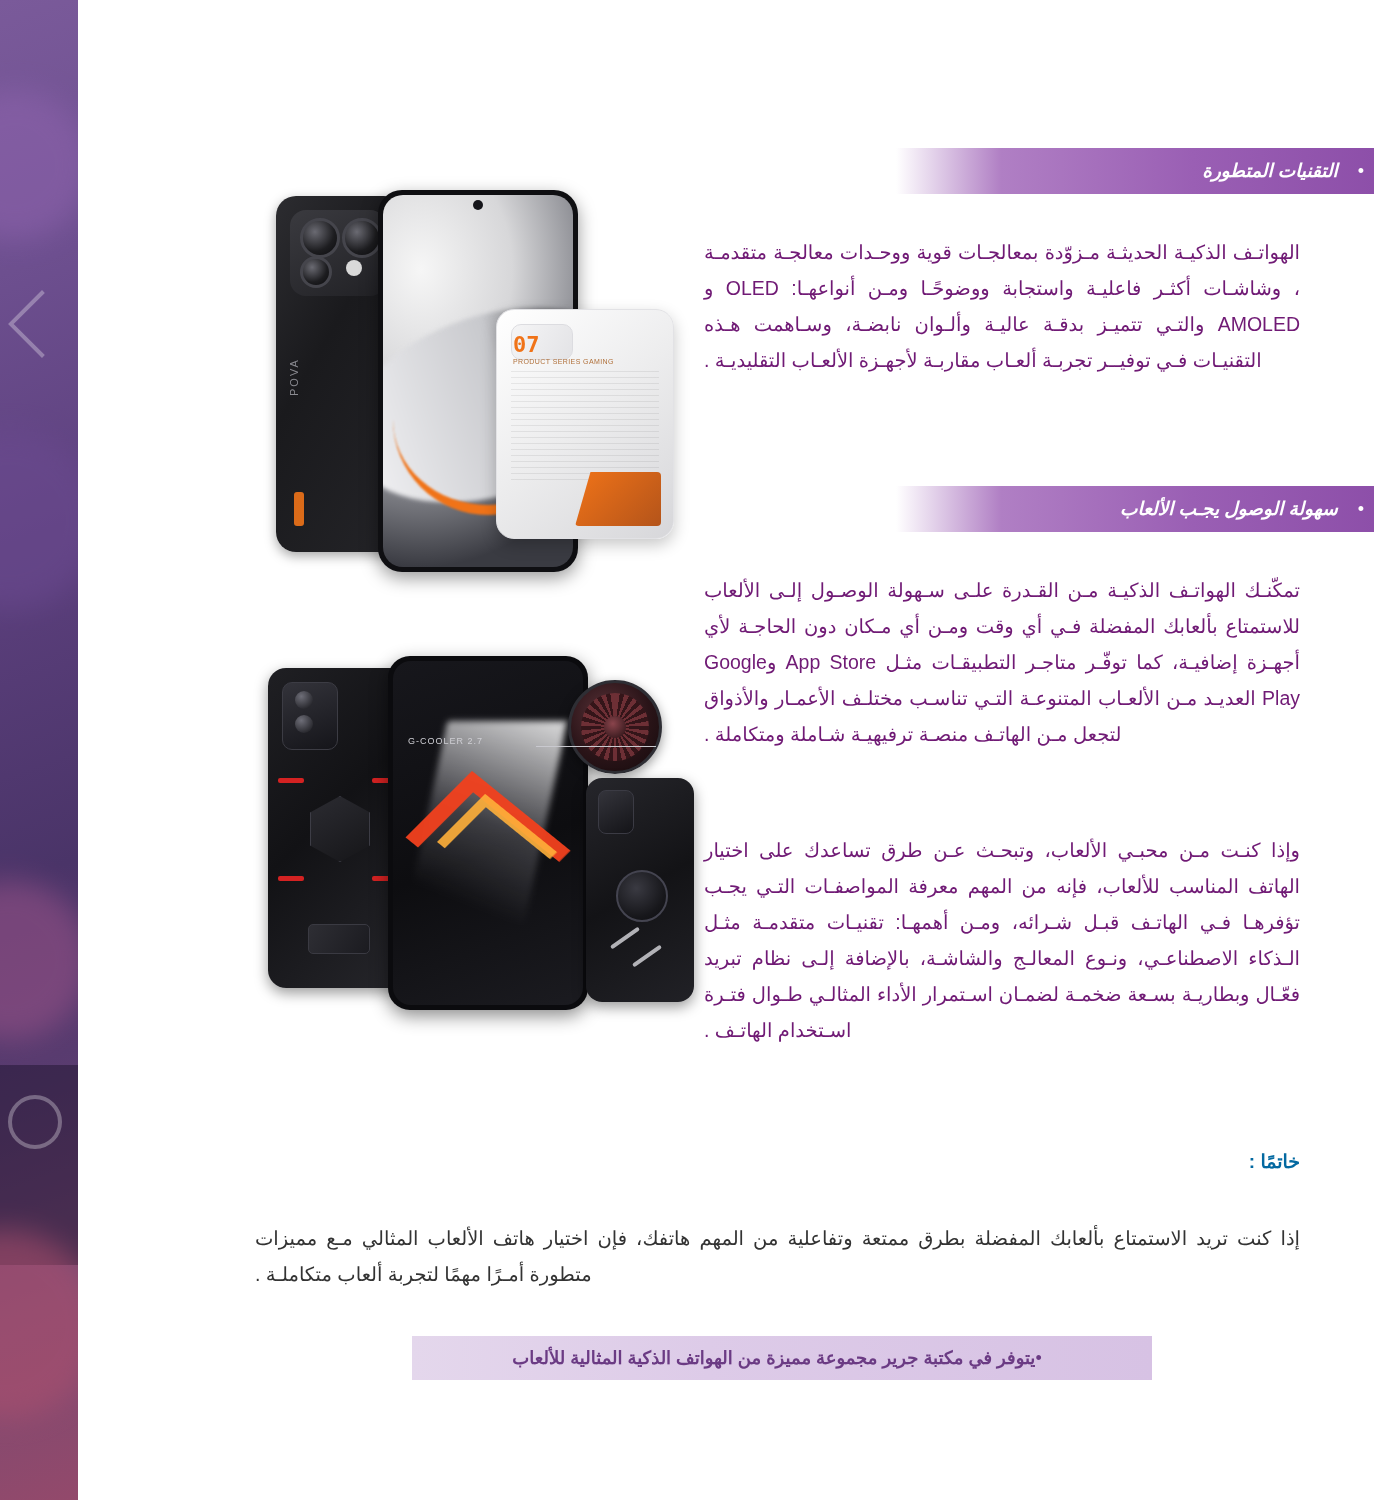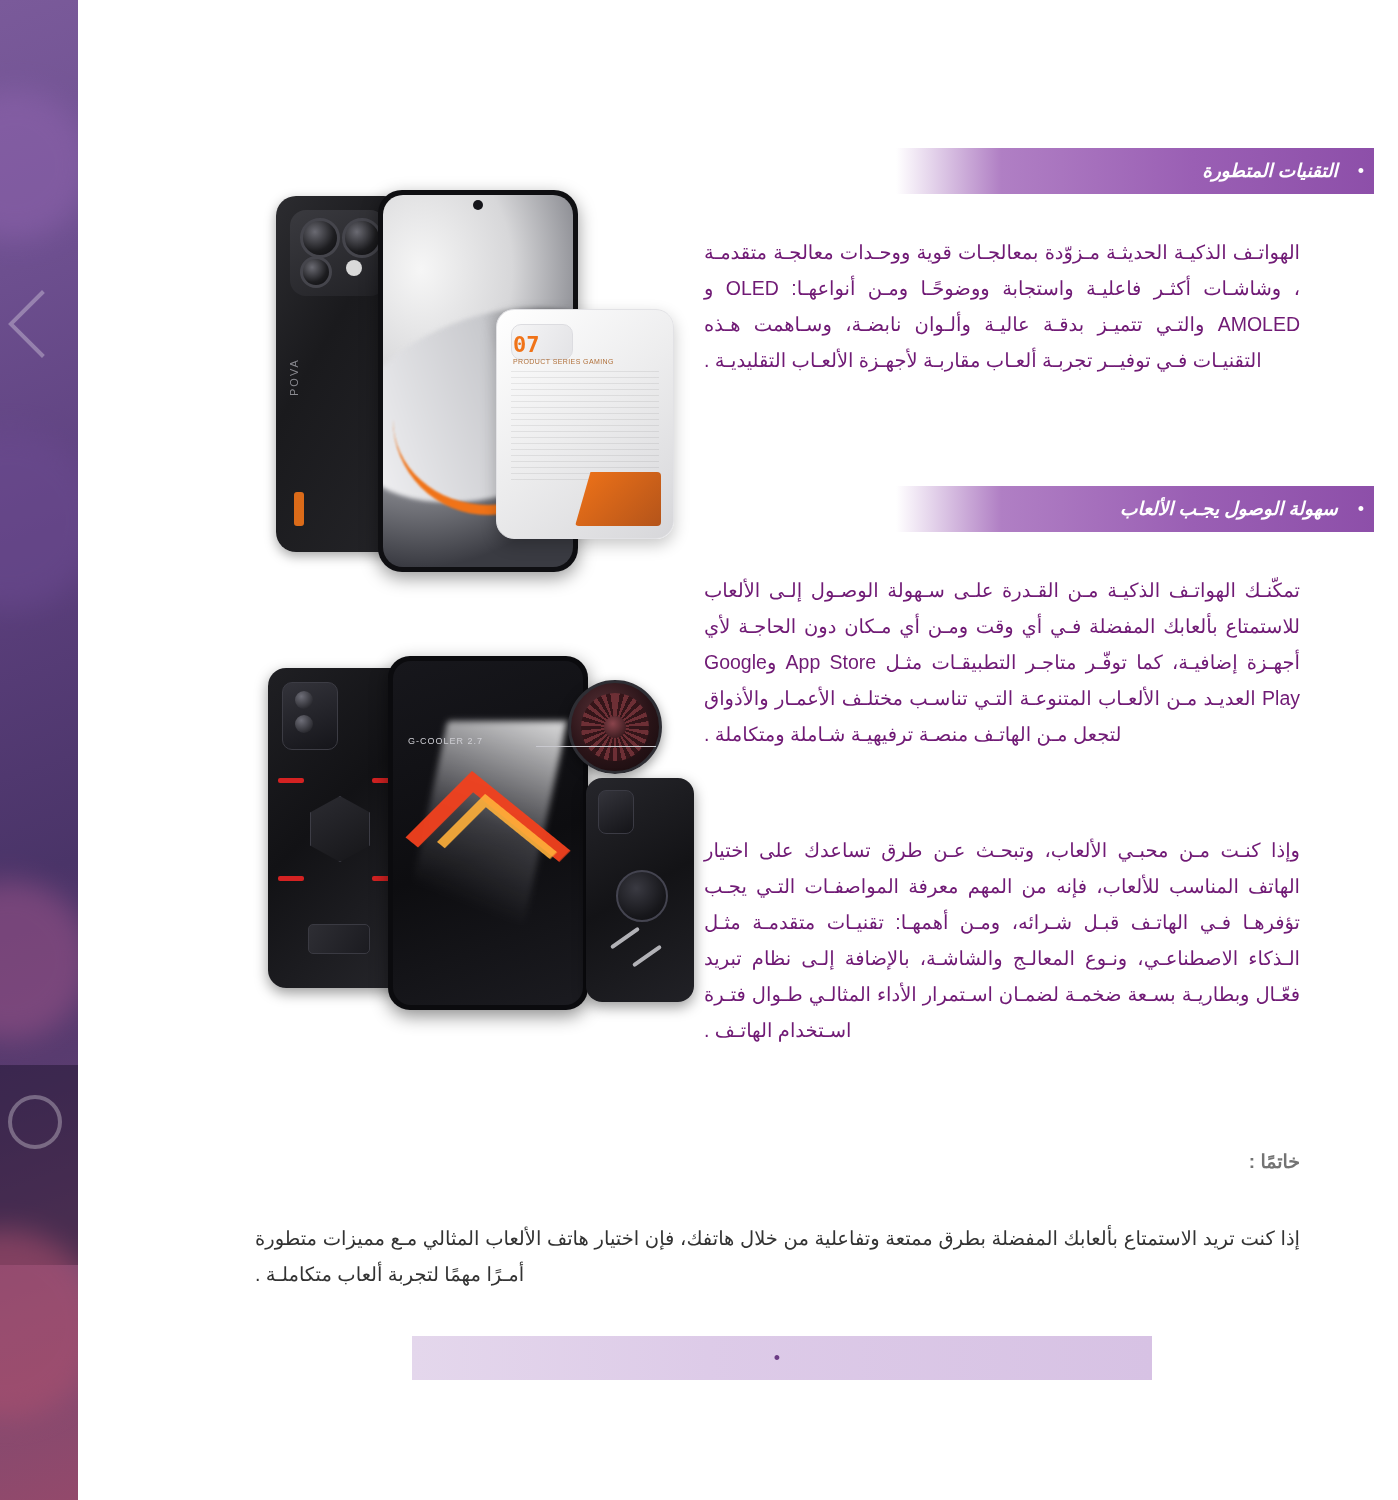--- a/index.html
+++ b/index.html
@@ -116,21 +116,21 @@
     direction: rtl;
   }
   #para-tech   { right: 98px; top: 214px; width: 596px; }
   #para-access1{ right: 98px; top: 552px; width: 596px; }
   #para-access2{ right: 98px; top: 812px; width: 596px; }
 
   .conclusion-title {
     position: absolute;
     right: 98px;
     top: 1150px;
-    color: #737373;
+    color: #0369a1;
     font-size: 19px;
     font-weight: bold;
   }
   #para-conclusion {
     position: absolute;
     right: 98px;
     top: 1200px;
     width: 1045px;
     color: #333333;
     font-size: 19.5px;
@@ -524,20 +524,21 @@
 
       <div class="phone p2-third">
         <div class="cam"></div>
         <div class="ring"></div>
         <div class="slash s1"></div>
         <div class="slash s2"></div>
       </div>
     </div>
 
     <div class="conclusion-title">خاتمًا :</div>
-    <p id="para-conclusion">إذا كنت تريد الاستمتاع بألعابك المفضلة بطرق ممتعة وتفاعلية من خلال هاتفك، فإن اختيار هاتف الألعاب المثالي مـع مميزات متطورة أمـرًا مهمًا لتجربة ألعاب متكاملـة .</p>
+    <p id="para-conclusion">إذا كنت تريد الاستمتاع بألعابك المفضلة بطرق ممتعة وتفاعلية من المهم هاتفك، فإن اختيار هاتف الألعاب المثالي مـع مميزات متطورة أمـرًا مهمًا لتجربة ألعاب متكاملـة .</p>
 
     <div class="footer-strip">
       <span class="bullet-dot">•</span>
+      <span class="bar-text">يتوفر في مكتبة جرير مجموعة مميزة من الهواتف الذكية المثالية للألعاب</span>
     </div>
 
   </div>
 </div>
 
 </body></html>

